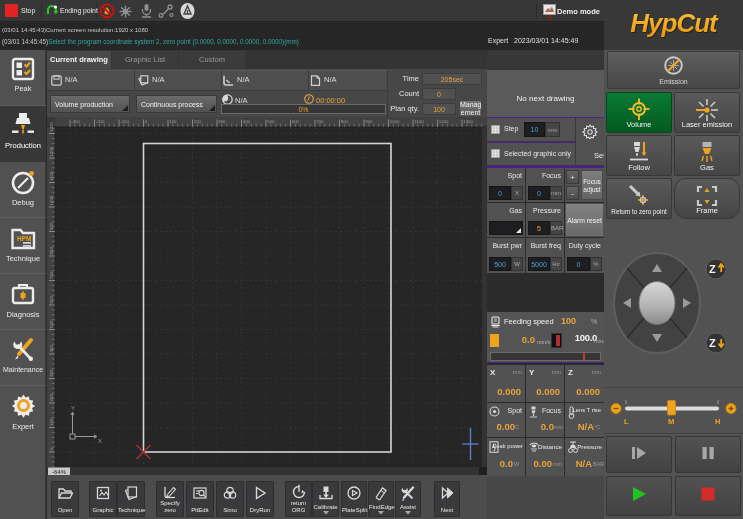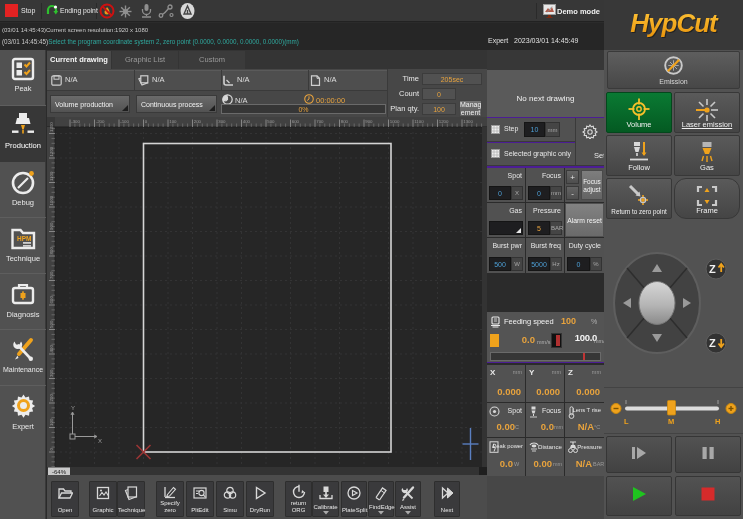--- a/index.html
+++ b/index.html
@@ -800,21 +800,21 @@
               <line x1="13" y1="18" x2="13" y2="24"></line>
               <line x1="5" y1="5" x2="9.5" y2="9.5"></line>
               <line x1="16.5" y1="16.5" x2="21" y2="21"></line>
               <line x1="21" y1="5" x2="16.5" y2="9.5"></line>
               <line x1="5" y1="21" x2="9.5" y2="16.5"></line>
               <line x1="17" y1="13" x2="24" y2="13"></line>
             </g>
             <line x1="2" y1="13" x2="11" y2="13" stroke="#efa21c" stroke-width="2"></line>
             <circle cx="13" cy="13" r="2.6" fill="#efa21c"></circle>
           </svg></div>
-        <div style="position:absolute;left:0;bottom:3px;width:100%;text-align:center;font-size:7.5px;color:#f0f0f0;text-decoration:underline;">Laser emission</div>
+        <div style="position:absolute;left:0;bottom:3px;width:100%;text-align:center;font-size:7.5px;color:#f0f0f0;">Laser emission</div>
       </div>
       <div class="abs" style="left:2px;top:135px;width:66px;height:41px;background:linear-gradient(#5a5a5a,#454545);border:1px solid #383838;border-radius:2px;">
         <div style="position:absolute;left:50%;top:4px;transform:translateX(-50%);"><svg width="26" height="26" viewBox="0 0 26 26">
             <rect x="8" y="2" width="6" height="4" fill="#d8d8d8"></rect>
             <path d="M8 7 h6 l-1.5 5 h-3 Z" fill="#d8d8d8"></path>
             <rect x="10.2" y="13" width="1.6" height="3" fill="#d8d8d8"></rect>
             <line x1="18" y1="2" x2="18" y2="15" stroke="#efa21c" stroke-width="2"></line>
             <path d="M15.5 12.5 l2.5 3.5 l2.5 -3.5 Z" fill="#efa21c"></path>
             <line x1="4" y1="19.5" x2="22" y2="19.5" stroke="#d8d8d8" stroke-width="1.8"></line>
           </svg></div>

